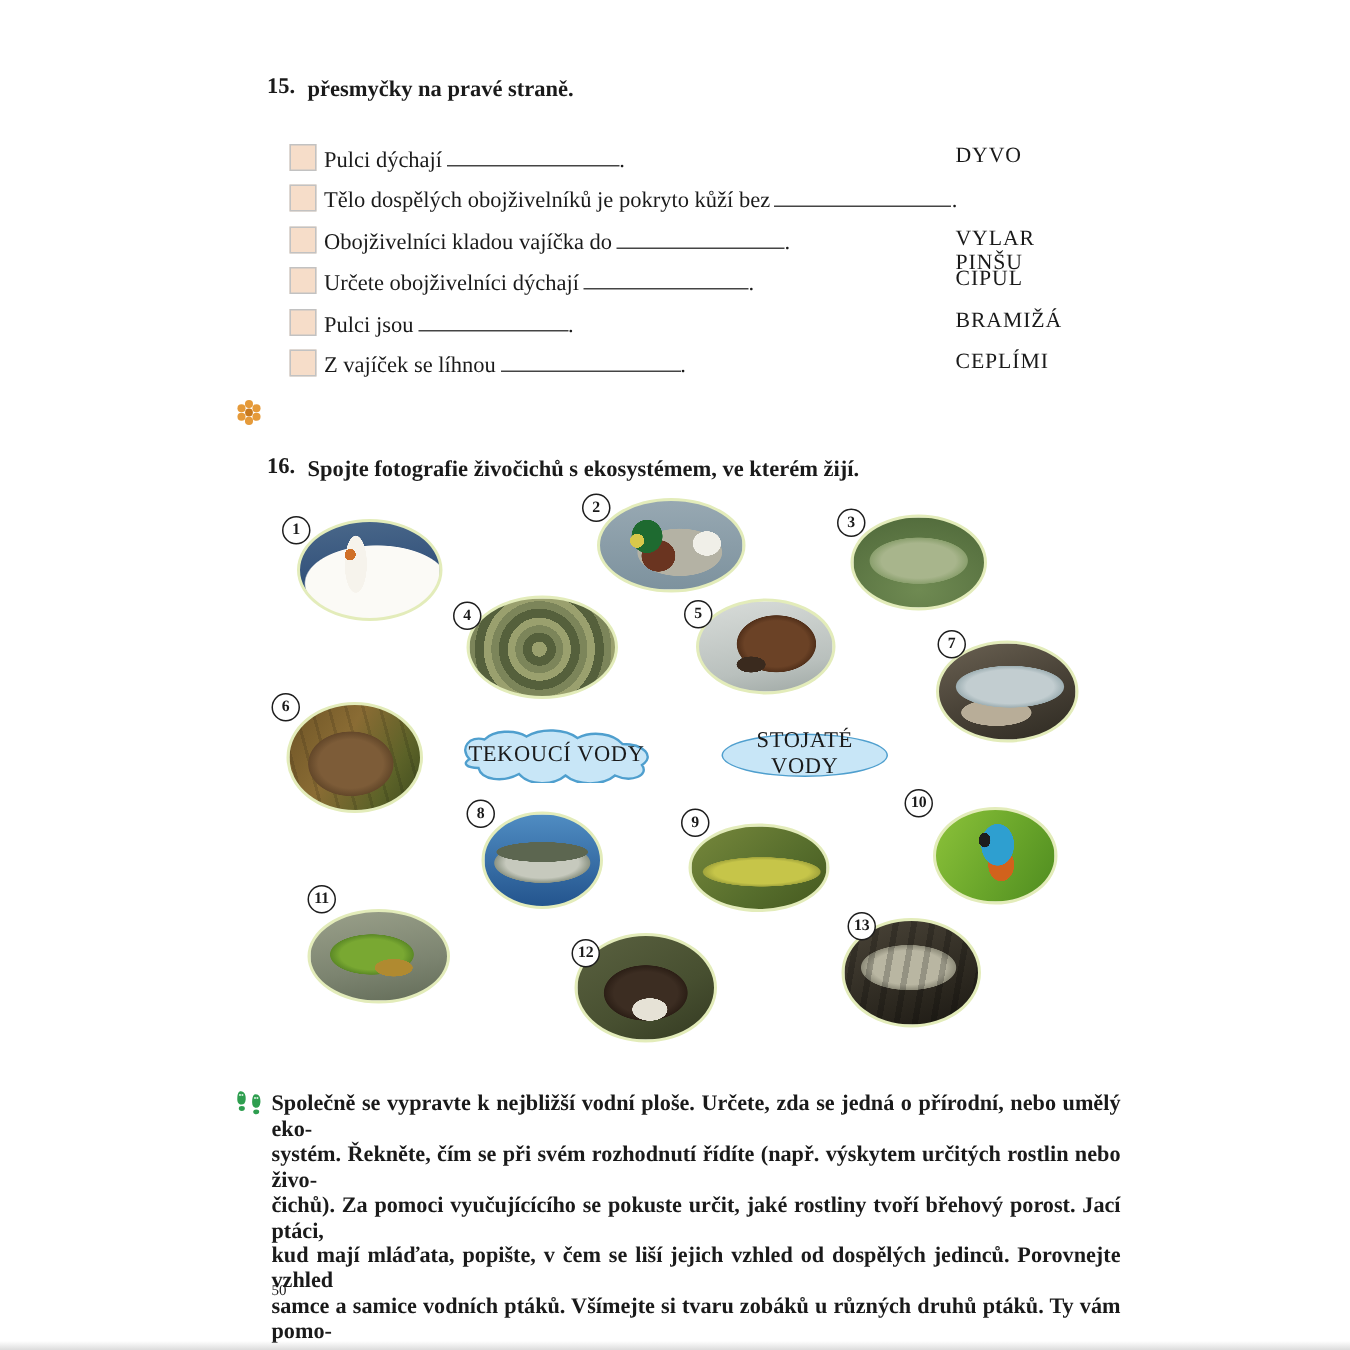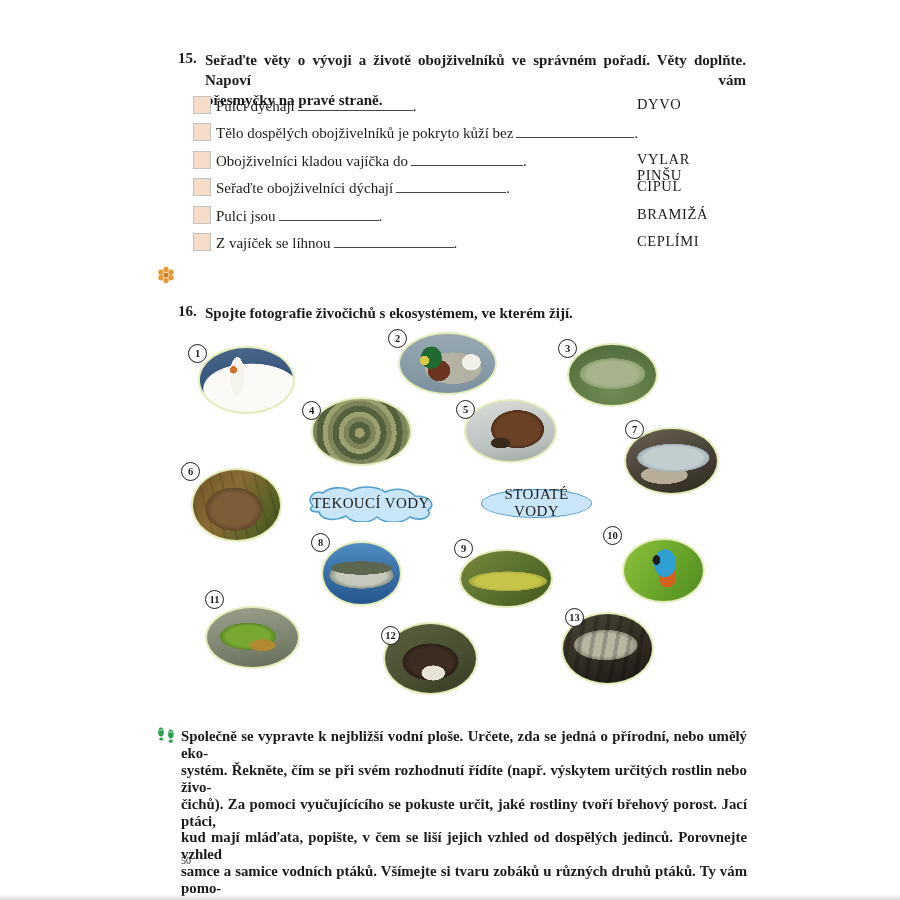--- a/index.html
+++ b/index.html
@@ -100,31 +100,30 @@
   .bottom-edge{position:absolute;left:0;bottom:0;width:900px;height:6px;
                background:linear-gradient(to top,#dcdcdc,#ffffff00);}
 </style>
 </head>
 <body>
 
 <div class="page">
 
   <span class="ex-num" style="left:178px;top:50px;">15.</span>
   <div class="ex-title" style="left:205px;top:50px;width:541px;">
-    <div class="jline">Seřaďte věty o vývoji a životě obojživelníků ve správném pořadí. Věty doplňte. Napoví vám</div>
     <div class="lline">přesmyčky na pravé straně.</div>
   </div>
   <div class="abs" id="ex15-rows" style="left:0;top:0;">
       <div class="ex-row" style="top: 96px;"><span class="checkbox"></span><span>Pulci dýchají</span><span class="blank" style="width: 115px;"></span><span>.</span></div>
       <span class="anagram" style="top: 96px;">DYVO</span>
       <div class="ex-row" style="top: 123.4px;"><span class="checkbox"></span><span>Tělo dospělých obojživelníků je pokryto kůží bez</span><span class="blank" style="width: 118px;"></span><span>.</span></div>
       <span class="anagram" style="top: 123.4px; margin-top: 44px;">PINŠU</span>
       <div class="ex-row" style="top: 150.8px;"><span class="checkbox"></span><span>Obojživelníci kladou vajíčka do</span><span class="blank" style="width: 112px;"></span><span>.</span></div>
       <span class="anagram" style="top: 150.8px;">VYLAR</span>
-      <div class="ex-row" style="top: 178.2px;"><span class="checkbox"></span><span>Seřaďte obojživelníci dýchají</span><span class="blank" style="width: 110px;"></span><span>.</span></div>
+      <div class="ex-row" style="top: 178.2px;"><span class="checkbox"></span><span>Určete obojživelníci dýchají</span><span class="blank" style="width: 110px;"></span><span>.</span></div>
       <span class="anagram" style="top: 178.2px;">CIPUL</span>
       <div class="ex-row" style="top: 205.6px;"><span class="checkbox"></span><span>Pulci jsou</span><span class="blank" style="width: 100px;"></span><span>.</span></div>
       <span class="anagram" style="top: 205.6px;">BRAMIŽÁ</span>
       <div class="ex-row" style="top: 233px;"><span class="checkbox"></span><span>Z vajíček se líhnou</span><span class="blank" style="width: 120px;"></span><span>.</span></div>
       <span class="anagram" style="top: 233px;">CEPLÍMI</span>
     </div>
 
   <span class="icon-slot" style="left:157px;top:266px;width:18px;height:18px;">
     <svg width="18" height="18" viewBox="0 0 18 18">
       <g fill="#e59a3a">

